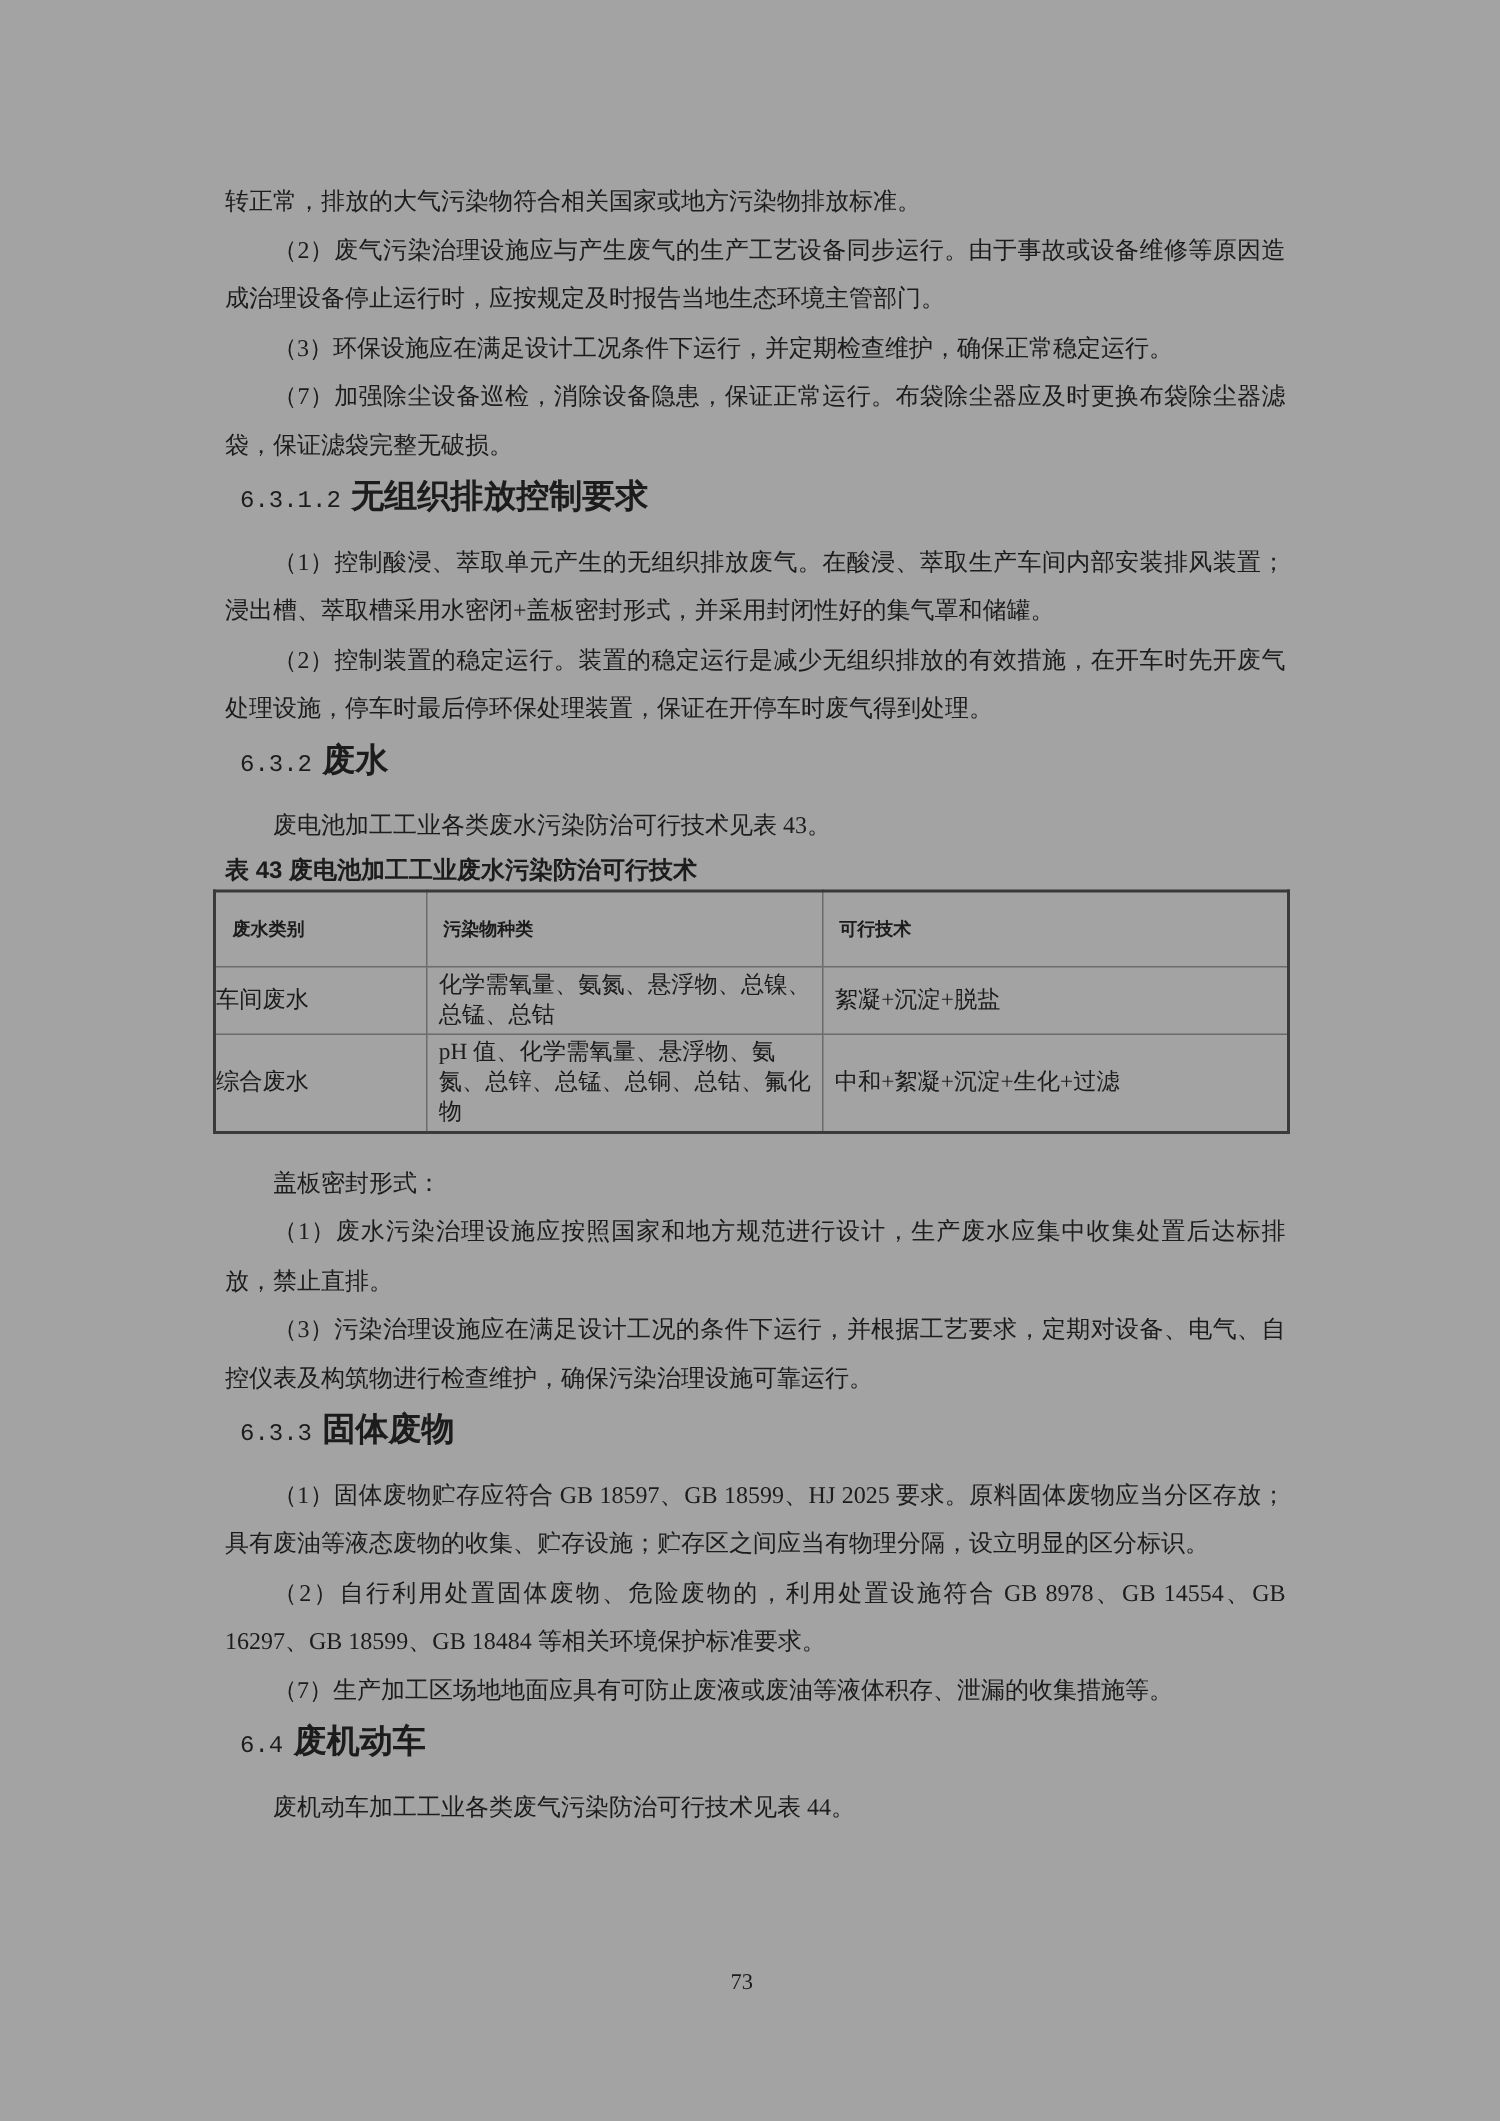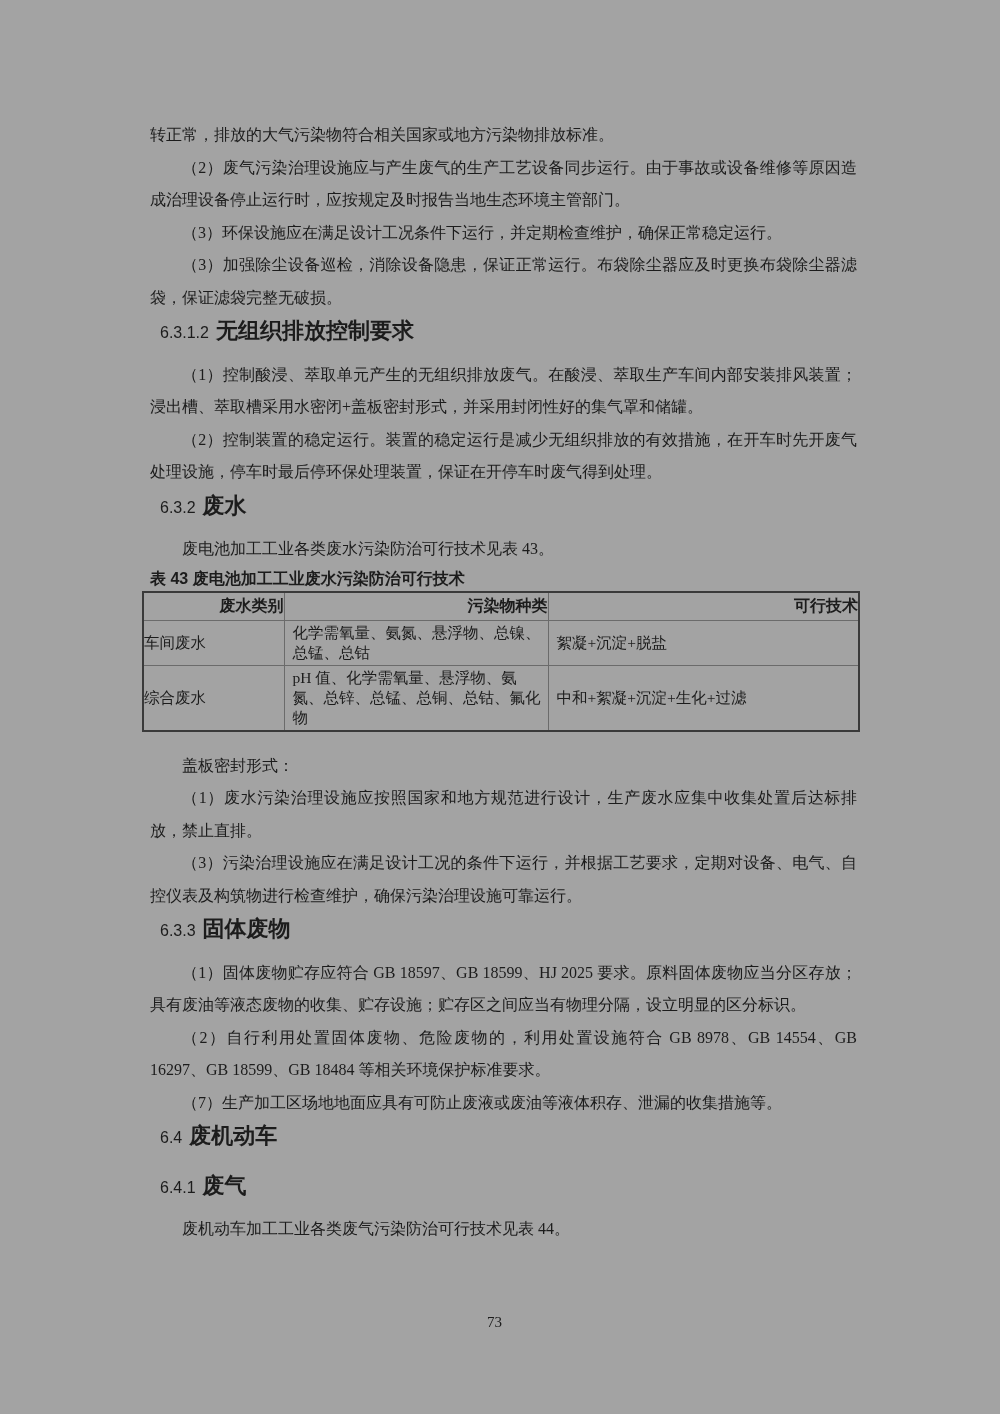--- a/index.html
+++ b/index.html
@@ -26,21 +26,21 @@
   p.ops-title { margin-top: 18px; }
   .sec {
     font-size: 16px;
     line-height: 32.5px;
     margin: 1px 0 9px 10px;
     font-weight: normal;
     text-align: left;
     text-indent: 0;
   }
   .sec.sp-top { margin-top: 15px; }
-  .sec .num { font-family: Liberation Sans, sans-serif; }
+  .sec .num { font-family: Liberation Mono, monospace; }
   .sec .ttl {
     font-family: "Liberation Sans", "DejaVu Sans", sans-serif;
     font-weight: bold;
     font-size: 22px;
     margin-left: 7px;
   }
   .caption {
     margin: 0;
     text-align: left;
     text-indent: 0;
@@ -57,24 +57,24 @@
     border: 2px solid #3a3a3a;
   }
   table.wtable th, table.wtable td {
     border: 1px solid #6b6b6b;
     vertical-align: middle;
     line-height: 20px;
   }
   table.wtable th {
     font-family: "Liberation Sans", "DejaVu Sans", sans-serif;
     font-weight: bold;
-    font-size: 16px;
+    font-size: 12px;
     height: 27px;
-    text-align: right;
-    padding: 0;
+    text-align: left;
+    padding: 11px;
   }
   table.wtable td {
     font-size: 15.5px;
     text-align: left;
     padding: 2px 4px 2px 8px;
   }
   table.wtable td.c-center { text-align: left; padding: 2px 0; }
   table.wtable tr.data-row td { height: 39px; }
   .pageno {
     position: absolute;
@@ -89,21 +89,21 @@
 </style>
 </head>
 <body>
 
 <div class="page">
   <div class="content">
 
     <p class="para cont">转正常，排放的大气污染物符合相关国家或地方污染物排放标准。</p>
     <p class="para">（2）废气污染治理设施应与产生废气的生产工艺设备同步运行。由于事故或设备维修等原因造成治理设备停止运行时，应按规定及时报告当地生态环境主管部门。</p>
     <p class="para">（3）环保设施应在满足设计工况条件下运行，并定期检查维护，确保正常稳定运行。</p>
-    <p class="para">（3）加强除尘设备巡检，消除设备隐患，保证正常运行。布袋除尘器应及时更换布袋除尘器滤袋，保证滤袋完整无破损。</p>
+    <p class="para">（7）加强除尘设备巡检，消除设备隐患，保证正常运行。布袋除尘器应及时更换布袋除尘器滤袋，保证滤袋完整无破损。</p>
 
     <h2 class="sec"><span class="num">6.3.1.2</span><span class="ttl">无组织排放控制要求</span></h2>
     <p class="para">（1）控制酸浸、萃取单元产生的无组织排放废气。在酸浸、萃取生产车间内部安装排风装置；浸出槽、萃取槽采用水密闭+盖板密封形式，并采用封闭性好的集气罩和储罐。</p>
     <p class="para">（2）控制装置的稳定运行。装置的稳定运行是减少无组织排放的有效措施，在开车时先开废气处理设施，停车时最后停环保处理装置，保证在开停车时废气得到处理。</p>
 
     <h2 class="sec"><span class="num">6.3.2</span><span class="ttl">废水</span></h2>
     <p class="para">废电池加工工业各类废水污染防治可行技术见表 43。</p>
 
     <p class="caption">表 43  废电池加工工业废水污染防治可行技术</p>
     <table class="wtable">
@@ -135,19 +135,18 @@
     <p class="para">（1）废水污染治理设施应按照国家和地方规范进行设计，生产废水应集中收集处置后达标排放，禁止直排。</p>
     <p class="para">（3）污染治理设施应在满足设计工况的条件下运行，并根据工艺要求，定期对设备、电气、自控仪表及构筑物进行检查维护，确保污染治理设施可靠运行。</p>
 
     <h2 class="sec"><span class="num">6.3.3</span><span class="ttl">固体废物</span></h2>
     <p class="para">（1）固体废物贮存应符合 GB 18597、GB 18599、HJ 2025 要求。原料固体废物应当分区存放；具有废油等液态废物的收集、贮存设施；贮存区之间应当有物理分隔，设立明显的区分标识。</p>
     <p class="para">（2）自行利用处置固体废物、危险废物的，利用处置设施符合 GB 8978、GB 14554、GB 16297、GB 18599、GB 18484 等相关环境保护标准要求。</p>
     <p class="para">（7）生产加工区场地地面应具有可防止废液或废油等液体积存、泄漏的收集措施等。</p>
 
     <h2 class="sec"><span class="num">6.4</span><span class="ttl">废机动车</span></h2>
 
-    <h2 class="sec sp-top"><span class="num">6.4.1</span><span class="ttl">废气</span></h2>
     <p class="para">废机动车加工工业各类废气污染防治可行技术见表 44。</p>
 
   </div>
 
   <div class="pageno">73</div>
 </div>
 
 </body></html>

